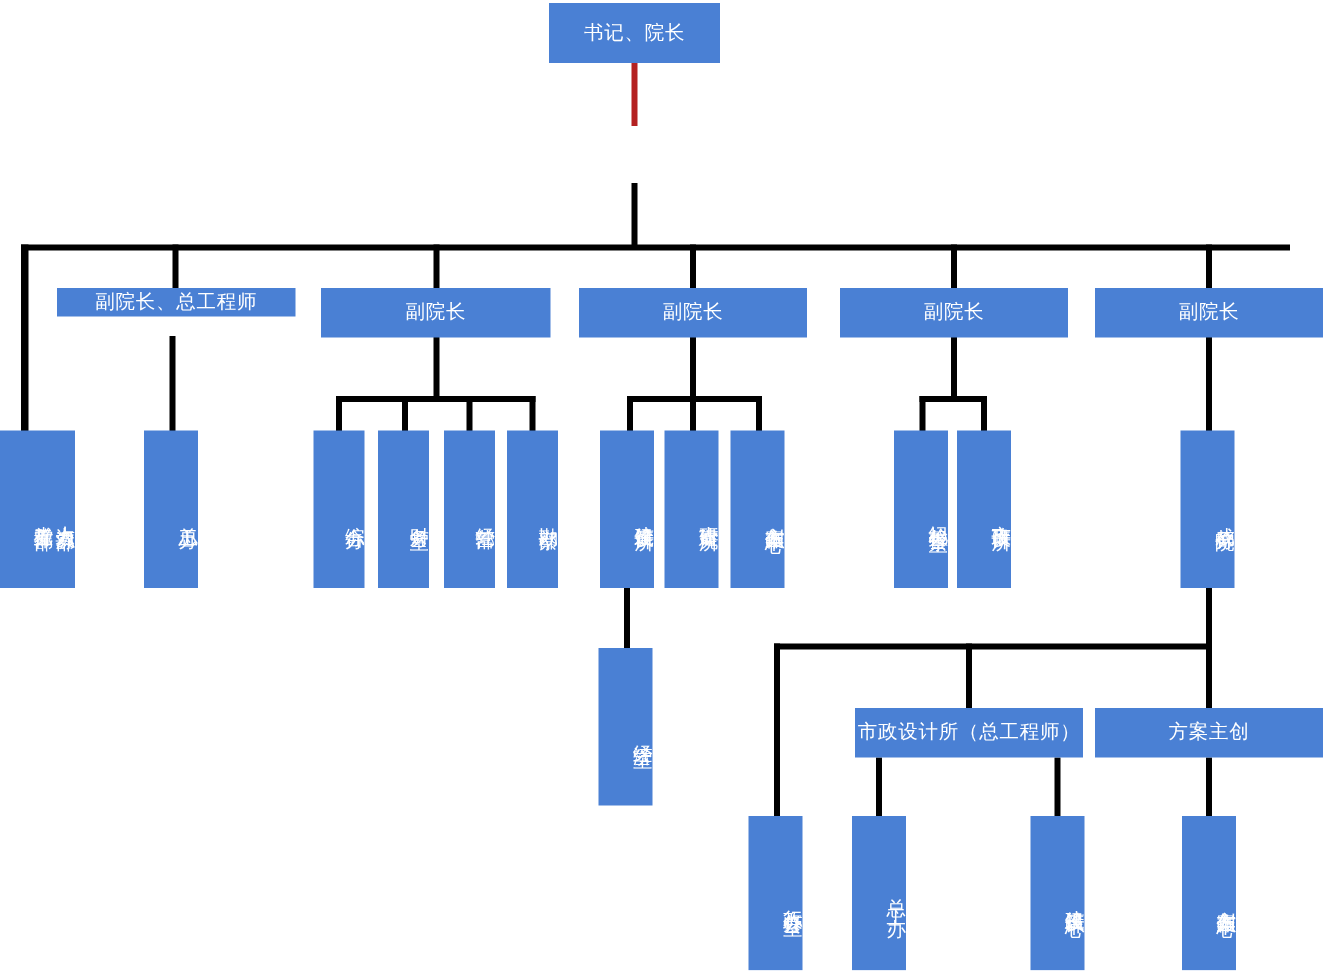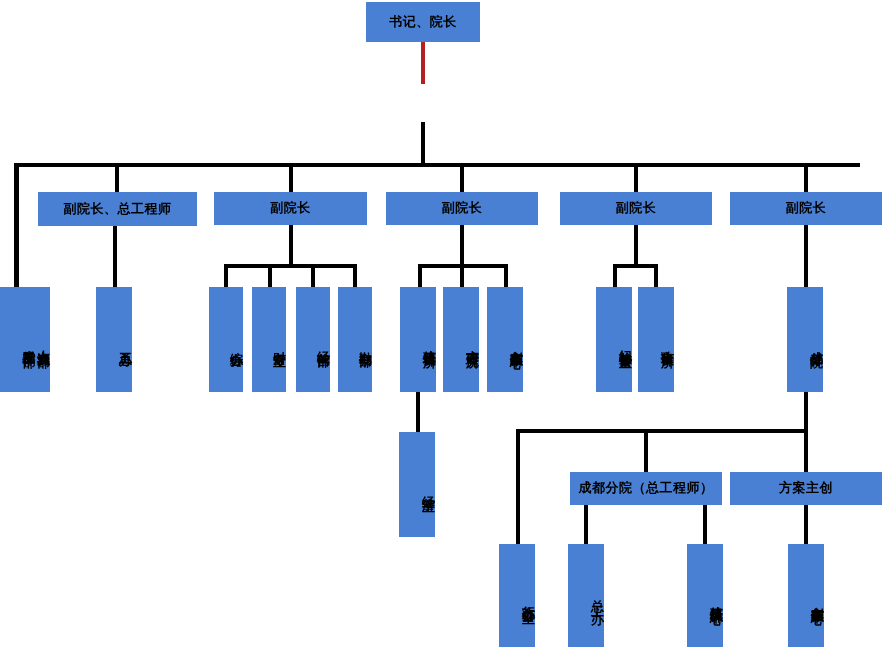--- a/index.html
+++ b/index.html
@@ -14,28 +14,28 @@
   #chart {
     position: relative;
     width: 882px;
     height: 647px;
     background: #ffffff;
     overflow: hidden;
   }
   .node {
     position: absolute;
     background: #4a80d4;
-    color: #000000;
+    color: #ffffff;
     box-sizing: border-box;
     display: flex;
     align-items: center;
     justify-content: center;
     line-height: 1.12;
     letter-spacing: 0.5px;
-    font-weight: 700;
+    font-weight: 400;
   }
   
   .node.h {
     font-size: 13px;
     text-align: center;
     white-space: nowrap;
   }
   
   .node.v {
     writing-mode: vertical-rl;
@@ -118,21 +118,21 @@
   <div class="conn" style="left:804px; top:429px; width:4px; height:45px;"></div>
 
   <div class="conn" style="left:584px; top:505px; width:4px; height:39px;"></div>
   <div class="conn" style="left:703px; top:505px; width:4px; height:39px;"></div>
 
   <div class="conn" style="left:804px; top:505px; width:4px; height:39px;"></div>
 
   <div class="node h" style="left:366px; top:2px; width:114px; height:40px;">书记、院长</div>
 
 
-  <div class="node h" style="left:38px; top:192px; width:159px; height:34px;">副院长、总工程师</div>
+  <div class="node h" style="left:38px; top:192px; width:159px; height:19px;">副院长、总工程师</div>
   <div class="node h" style="left:214px; top:192px; width:153px; height:33px;">副院长</div>
   <div class="node h" style="left:386px; top:192px; width:152px; height:33px;">副院长</div>
   <div class="node h" style="left:560px; top:192px; width:152px; height:33px;">副院长</div>
   <div class="node h" style="left:730px; top:192px; width:152px; height:33px;">副院长</div>
 
   <div class="node v2" style="left:0px; top:287px; width:50px; height:105px;">人力资源部
 党群工作部</div>
   <div class="node v" style="left:96px; top:287px; width:36px; height:105px;">总工办</div>
 
   <div class="node v" style="left:209px; top:287px; width:34px; height:105px;">综合办</div>
@@ -144,21 +144,21 @@
   <div class="node v" style="left:443px; top:287px; width:36px; height:105px;">古建研究所</div>
   <div class="node v" style="left:487px; top:287px; width:36px; height:105px;">方案创作中心</div>
 
   <div class="node v" style="left:596px; top:287px; width:36px; height:105px;">纪检督察室</div>
   <div class="node v" style="left:638px; top:287px; width:36px; height:105px;">市政设计所</div>
 
   <div class="node v" style="left:787px; top:287px; width:36px; height:105px;">成都分院</div>
 
   <div class="node v" style="left:399px; top:432px; width:36px; height:105px;">经济室</div>
 
-  <div class="node h" style="left:570px; top:472px; width:152px; height:33px;">成都分院（总工程师）</div>
+  <div class="node h" style="left:570px; top:472px; width:152px; height:33px;">市政设计所（总工程师）</div>
   <div class="node h" style="left:730px; top:472px; width:152px; height:33px;">方案主创</div>
 
   <div class="node v" style="left:499px; top:544px; width:36px; height:103px;">行政办公室</div>
   <div class="node v vspaced" style="left:568px; top:544px; width:36px; height:103px;">总工办</div>
   <div class="node v" style="left:687px; top:544px; width:36px; height:103px;">建筑设计中心</div>
   <div class="node v" style="left:788px; top:544px; width:36px; height:103px;">方案创作中心</div>
 
 </div>
 
 </body></html>

